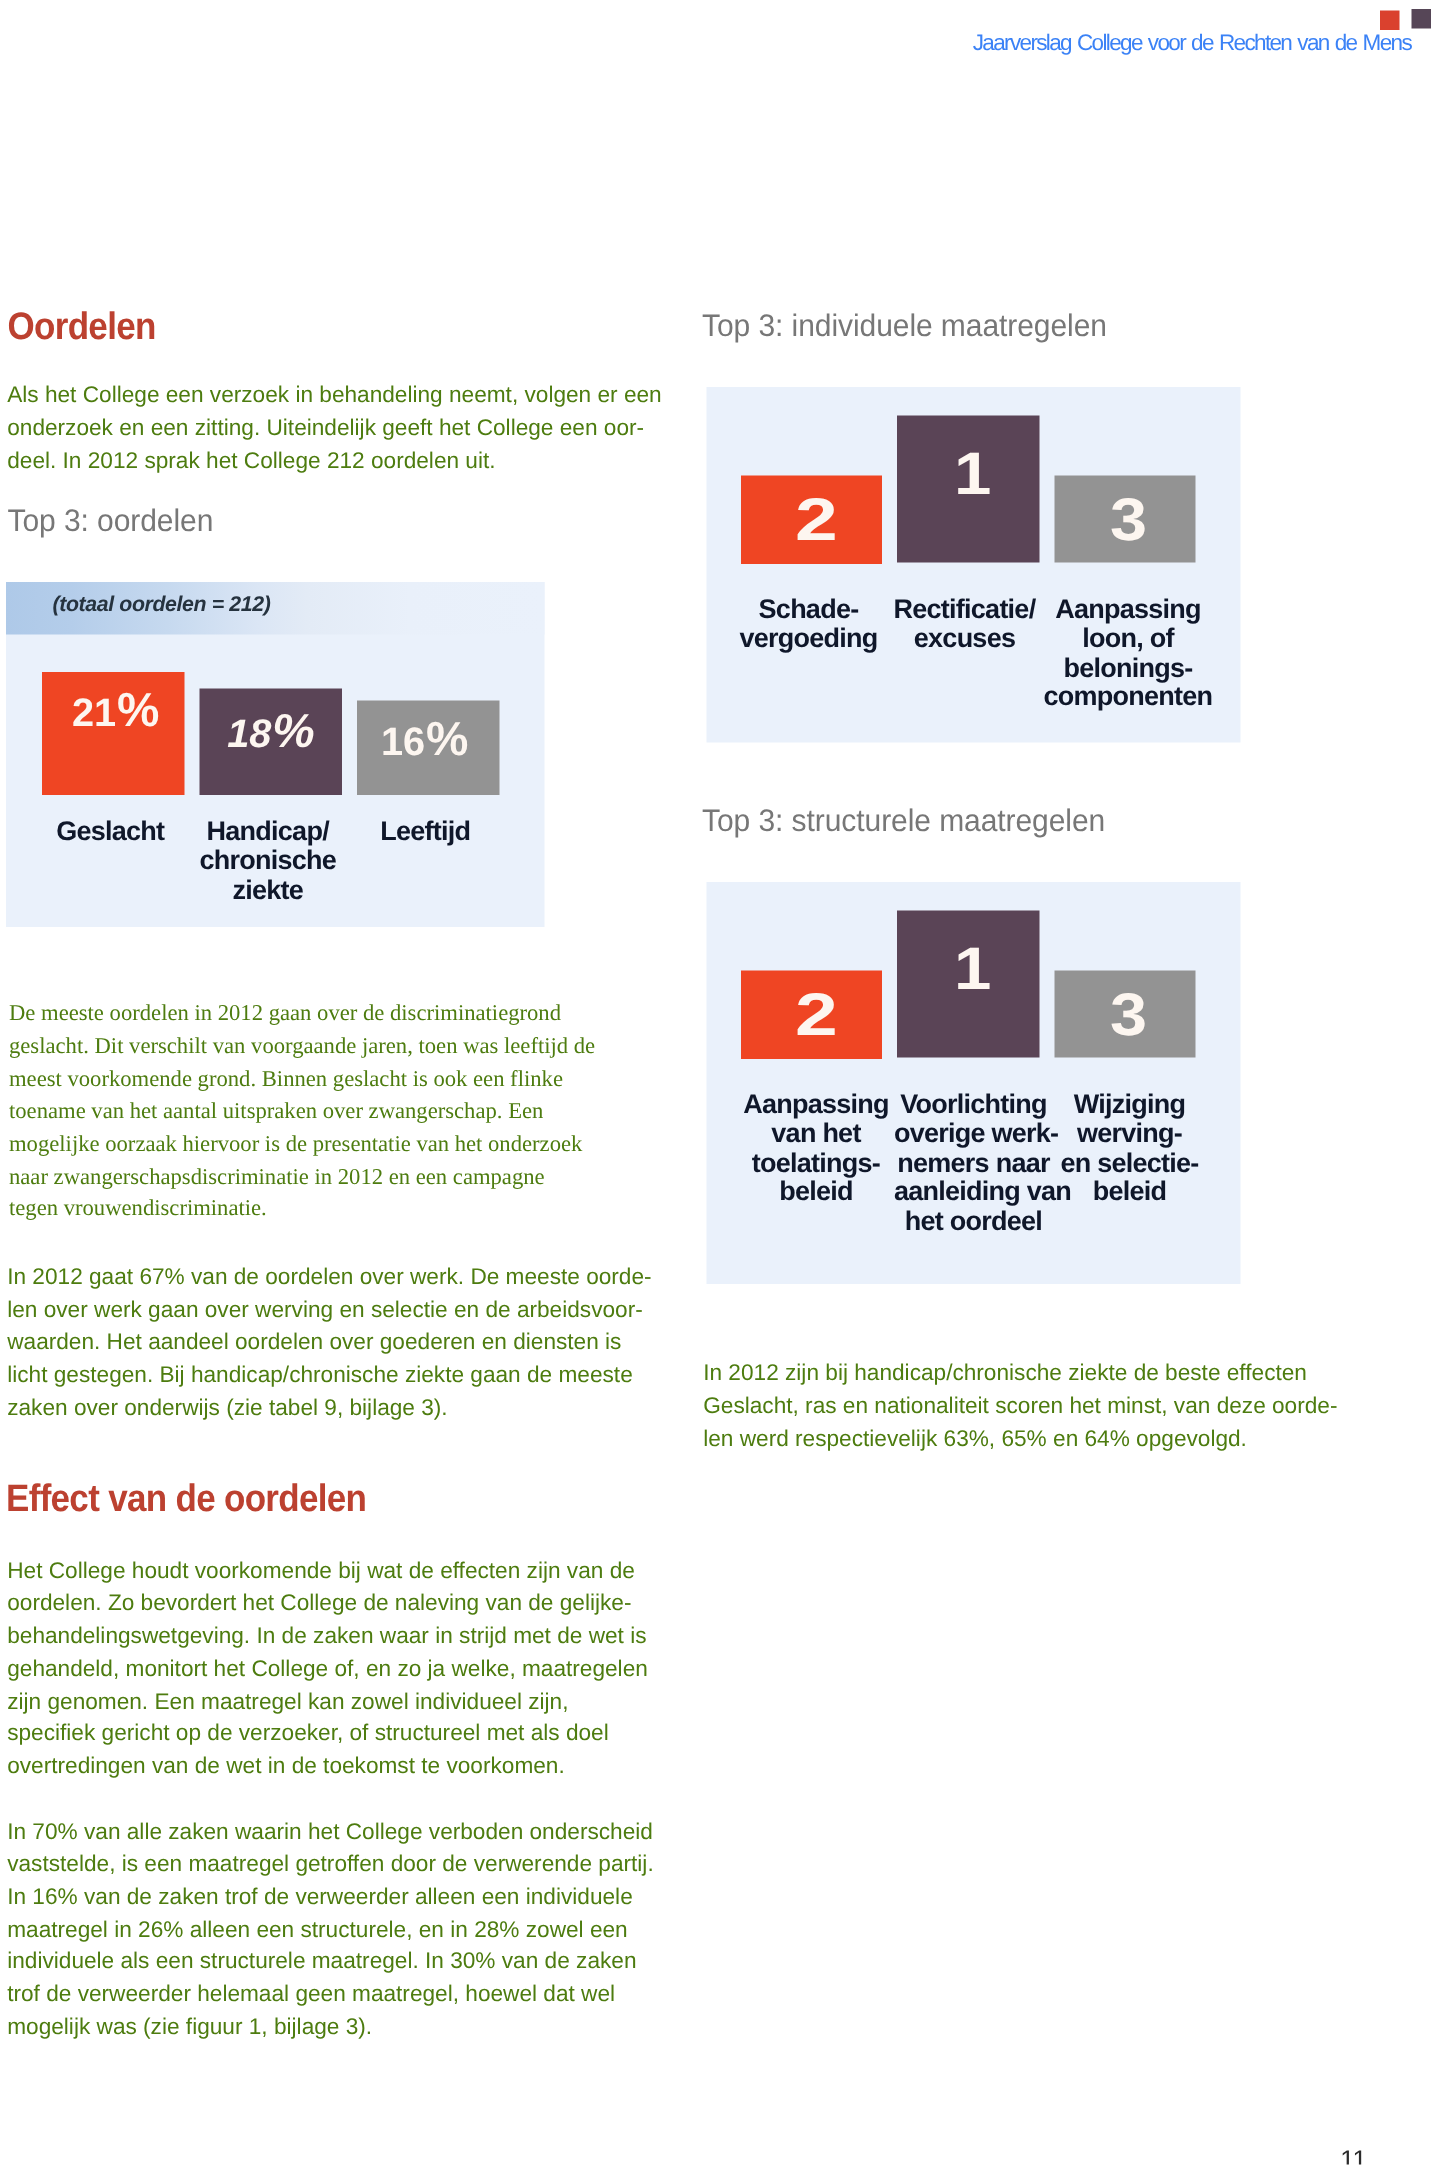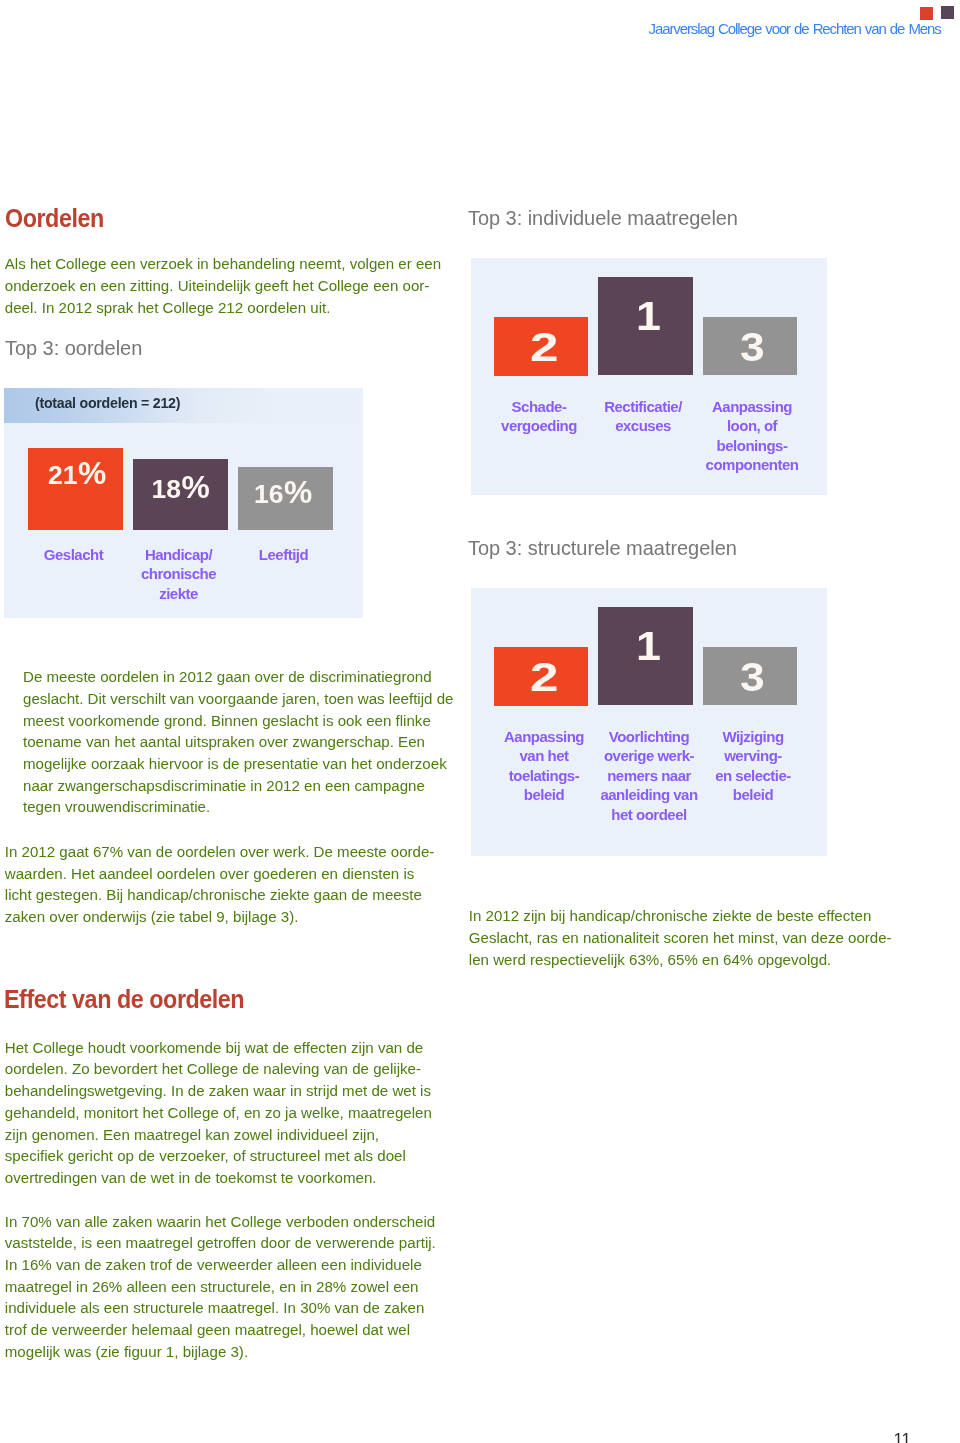--- a/index.html
+++ b/index.html
@@ -16,27 +16,27 @@
   
   .h1{font-size:25.5px;font-weight:bold;color:#bc4130;letter-spacing:-.5px;white-space:nowrap;transform:scaleX(.915);transform-origin:left top;}
   .h2{font-size:20.8px;color:#777777;font-weight:normal;letter-spacing:-.05px;white-space:nowrap;transform:scaleX(.962);transform-origin:left top;}
   .para{font-size:15.1px;color:#4d7c0f;letter-spacing:0px;}
   .para div{height:21.7px;line-height:21.7px;white-space:nowrap;}
 
   
   #chart-left-panel{left:4px;top:387.5px;width:359px;height:230px;background:#eaf1fb;}
   #chart-left-header{left:4px;top:387.5px;width:359px;height:35.5px;
        background:linear-gradient(to right,#aec9e8 0%,#b4cdea 12%,#c6d9ef 30%,#dbe6f5 47%,#e3ebf6 56%,#e9f0fa 75%,#eaf1fb 100%);}
-  #chart-left-caption{left:35px;top:394.5px;font-size:14.2px;font-weight:bold;color:#26333f;letter-spacing:-.25px;white-space:nowrap;}
+  #chart-left-caption{left:35px;top:394.5px;font-size:14.2px;font-style:italic;font-weight:bold;color:#26333f;letter-spacing:-.25px;white-space:nowrap;}
 
   .bar{position:absolute;}
   .bar-val{position:absolute;color:#fdf6f0;font-weight:bold;white-space:nowrap;}
   .bar-val.pct{font-weight:bold;}
   .bar-val span{display:inline-block;vertical-align:baseline;}
-  .blbl{position:absolute;font-size:15px;font-weight:bold;color:#8b5cf6;text-align:center;letter-spacing:-.5px;}
+  .blbl{position:absolute;font-size:18px;font-weight:bold;color:#0f172a;text-align:center;letter-spacing:-.5px;}
   .blbl div{height:19.4px;line-height:19.4px;white-space:nowrap;}
 
   
   .rpanel{position:absolute;left:471px;width:356px;background:#eaf1fb;}
   .bar-val.big{transform-origin:left center;}
 
   
   #page-number{left:893.5px;top:1430px;font-size:17px;font-weight:normal;color:#2b2b2b;letter-spacing:-.1px;}
 </style>
 </head>
@@ -57,44 +57,45 @@
 <div class="abs" id="chart-left-panel"></div>
 <div class="abs" id="chart-left-header"></div>
 <div class="abs" id="chart-left-caption">(totaal oordelen = 212)</div>
 <div id="chart-left-bars">
     <div class="bar" style="left: 27.5px; top: 447.5px; width: 95px; height: 82.5px; background: rgb(239, 69, 35);"></div>
     <div class="bar-val pct" style="left: 48px; top: 460px; font-size: 26.5px; line-height: 26.5px;"><span>21</span><span style="font-size: 31.8px; letter-spacing: 0px; margin-left: 0.5px;">%</span></div>
     <div class="blbl" style="left: 26px; top: 545px; width: 95px;">
       <div>Geslacht</div>
     </div>
     <div class="bar" style="left: 132.5px; top: 458.5px; width: 95px; height: 71.5px; background: rgb(90, 68, 86);"></div>
-    <div class="bar-val pct" style="left: 151.5px; top: 474px; font-size: 26.5px; line-height: 26.5px;"><span>18</span><span style="font-size: 31.8px; letter-spacing: 0px; margin-left: 0.5px;">%</span></div>
+    <div class="bar-val pct" style="left: 151.5px; top: 474px; font-size: 26.5px; line-height: 26.5px; font-style: italic;"><span>18</span><span style="font-size: 31.8px; letter-spacing: 0px; margin-left: 0.5px;">%</span></div>
     <div class="blbl" style="left: 131px; top: 545px; width: 95px;">
       <div>Handicap/</div>
       <div>chronische</div>
       <div>ziekte</div>
     </div>
     <div class="bar" style="left: 237.5px; top: 467px; width: 95px; height: 63px; background: rgb(147, 147, 147);"></div>
     <div class="bar-val pct" style="left: 254px; top: 479px; font-size: 26.5px; line-height: 26.5px;"><span>16</span><span style="font-size: 31.8px; letter-spacing: 0px; margin-left: 0.5px;">%</span></div>
     <div class="blbl" style="left: 236px; top: 545px; width: 95px;">
       <div>Leeftijd</div>
     </div>
   </div>
 
-<div class="abs para" style="left:23px;top:666.3px;">
+<div class="abs para" style="left:6px;top:666.3px;font-family:Liberation Serif, serif;">
     <div>De meeste oordelen in 2012 gaan over de discriminatiegrond</div>
     <div>geslacht. Dit verschilt van voorgaande jaren, toen was leeftijd de</div>
     <div>meest voorkomende grond. Binnen geslacht is ook een flinke</div>
     <div>toename van het aantal uitspraken over zwangerschap. Een</div>
     <div>mogelijke oorzaak hiervoor is de presentatie van het onderzoek</div>
     <div>naar zwangerschapsdiscriminatie in 2012 en een campagne</div>
     <div>tegen vrouwendiscriminatie.</div>
   </div>
 <div class="abs para" style="left:4.8px;top:841px;">
     <div>In 2012 gaat 67% van de oordelen over werk. De meeste oorde-</div>
+    <div>len over werk gaan over werving en selectie en de arbeidsvoor-</div>
     <div>waarden. Het aandeel oordelen over goederen en diensten is</div>
     <div>licht gestegen. Bij handicap/chronische ziekte gaan de meeste</div>
     <div>zaken over onderwijs (zie tabel 9, bijlage 3).</div>
   </div>
 <div class="abs h1" style="left:4.2px;top:985px;">Effect van de oordelen</div>
 <div class="abs para" style="left:4.8px;top:1036.8px;">
     <div>Het College houdt voorkomende bij wat de effecten zijn van de</div>
     <div>oordelen. Zo bevordert het College de naleving van de gelijke-</div>
     <div>behandelingswetgeving. In de zaken waar in strijd met de wet is</div>
     <div>gehandeld, monitort het College of, en zo ja welke, maatregelen</div>

